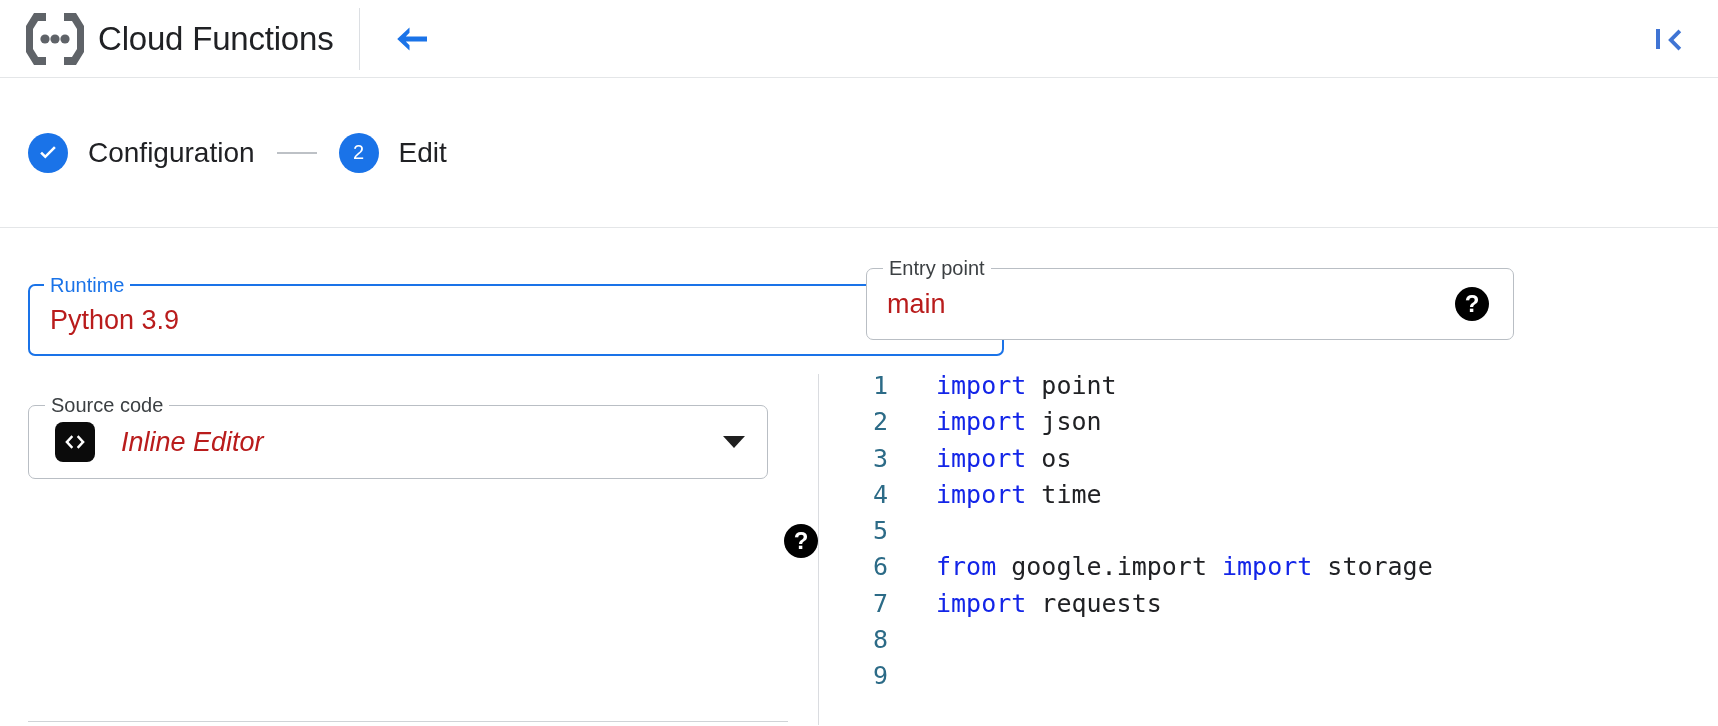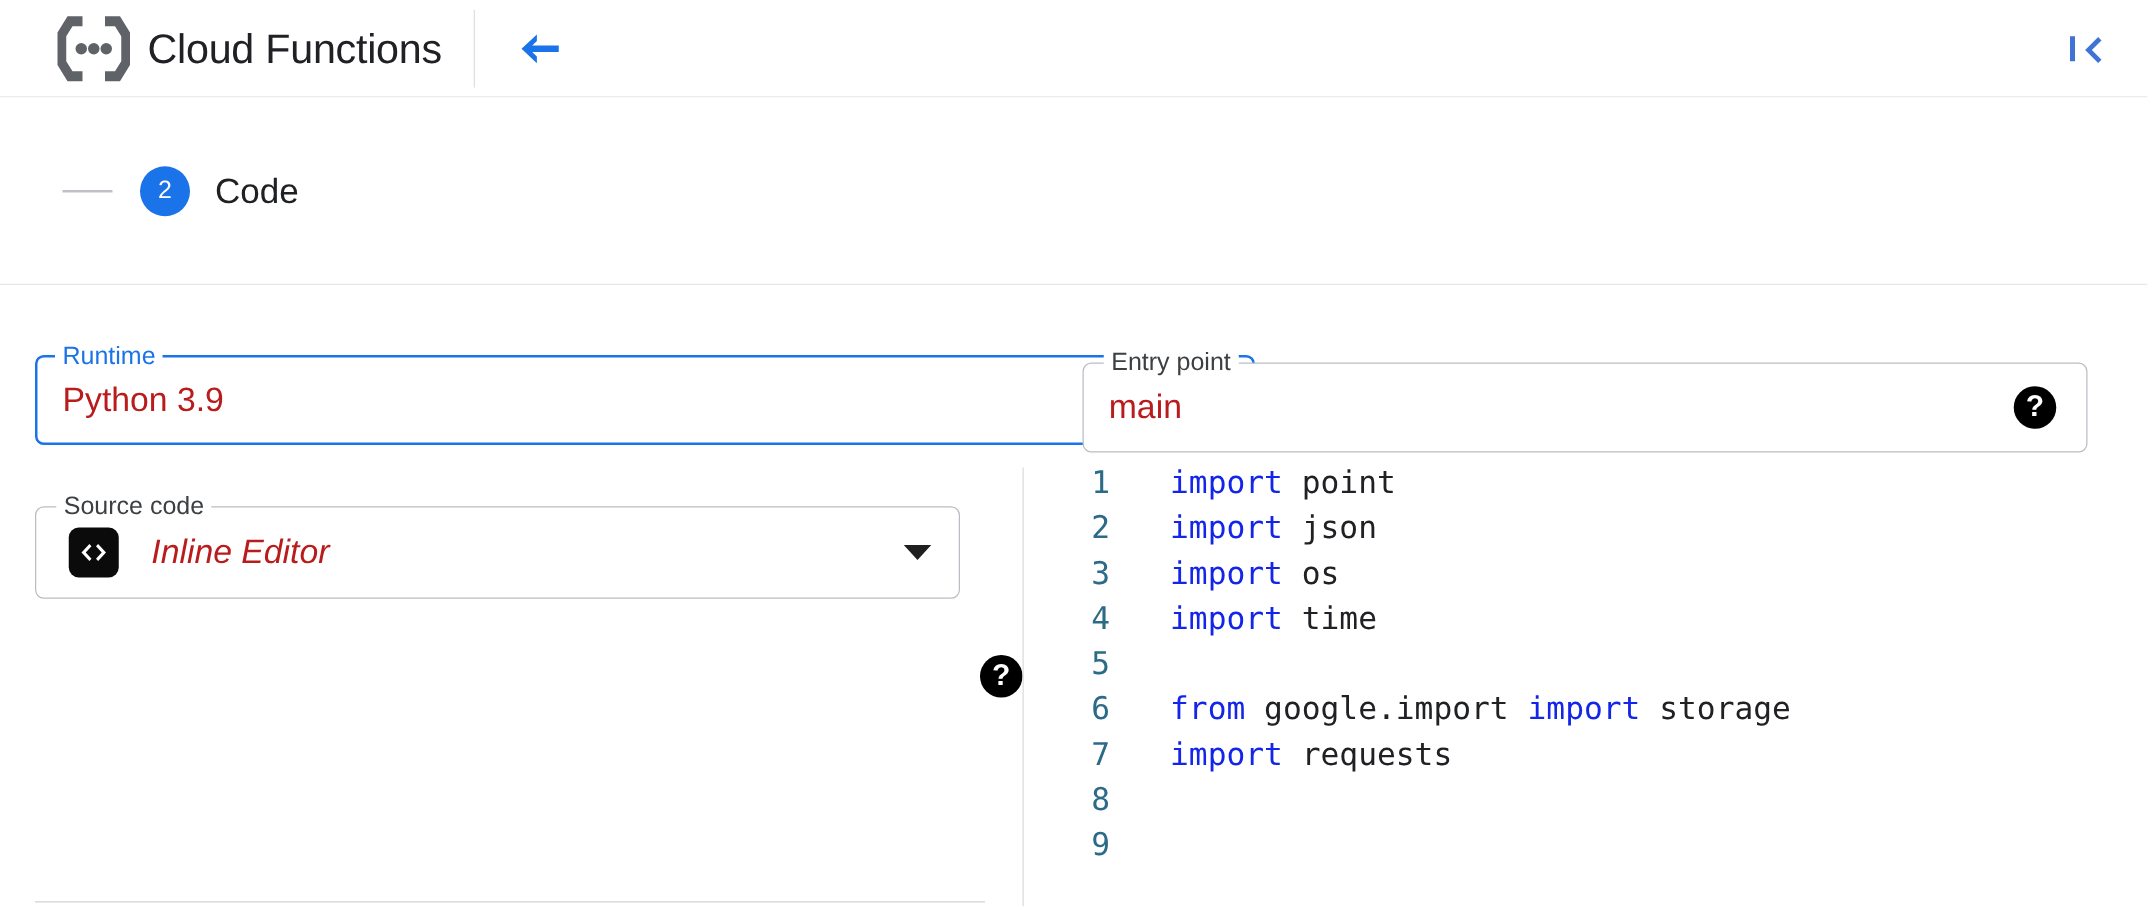--- a/index.html
+++ b/index.html
@@ -29,21 +29,20 @@
     border-bottom: 1px solid #e4e6e8;
     background: #fff;
   }
 
   .brand {
     display: flex;
     align-items: center;
     height: 78px;
     padding-left: 24px;
     padding-right: 26px;
-    margin-left: 20px;
   }
 
   .cf-logo {
     width: 62px;
     height: 58px;
     flex: 0 0 auto;
     display: block;
   }
 
   .brand-title {
@@ -333,40 +332,48 @@
     <div class="collapse-btn">
       <svg width="34" height="34" viewBox="0 0 34 34">
         <rect x="4" y="7" width="4" height="20" fill="#3f74d4"></rect>
         <path d="M26.5 7.6 L29.2 10.3 L21.5 18 L29.2 25.7 L26.5 28.4 L16.1 18 Z" fill="#3f74d4"></path>
       </svg>
     </div>
   </div>
 
   <div class="stepper">
 
+    <div class="step">
+      <div class="step-badge">
+        <svg width="24" height="24" viewBox="0 0 24 24">
+          <path d="M9.3 17.6 L4.2 12.5 L6.0 10.7 L9.3 14.0 L18.0 5.3 L19.8 7.1 Z" fill="#ffffff"></path>
+        </svg>
+      </div>
+      <span class="step-label">Configuration</span>
+    </div>
 
     <div class="step-connector"></div>
 
     <div class="step">
       <div class="step-badge num">2</div>
-      <span class="step-label">Code</span>
+      <span class="step-label">Edit</span>
     </div>
   </div>
 
   <div class="body-area">
 
     <div class="field focused" style="left:28px; top:56px; width:976px; height:72px;">
       <span class="field-legend">Runtime</span>
       <span class="field-value">Python 3.9</span>
       <span class="caret"></span>
     </div>
 
     <div class="help-icon help-outside">?</div>
 
-    <div class="field" style="left:866px; top:62px; width:804px; height:72px;">
+    <div class="field" style="left:866px; top:40px; width:648px; height:72px;">
       <span class="field-legend">Entry point</span>
       <span class="field-value">main</span>
       <span class="help-icon help-inline">?</span>
     </div>
 
     <div class="field" style="left:28px; top:177px; width:740px; height:74px;">
       <span class="field-legend">Source code</span>
       <span class="code-badge">
         <svg width="26" height="20" viewBox="0 0 26 20">
           <path d="M9.5 3.2 L11.2 5.0 L6.6 10 L11.2 15 L9.5 16.8 L3.2 10 Z" fill="#ffffff"></path>

